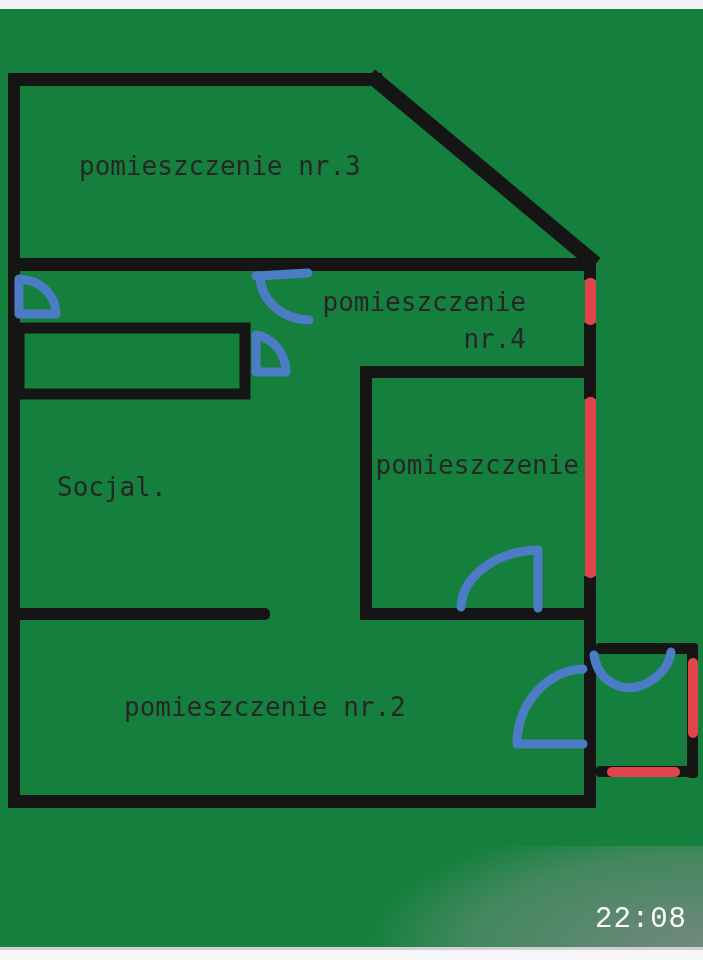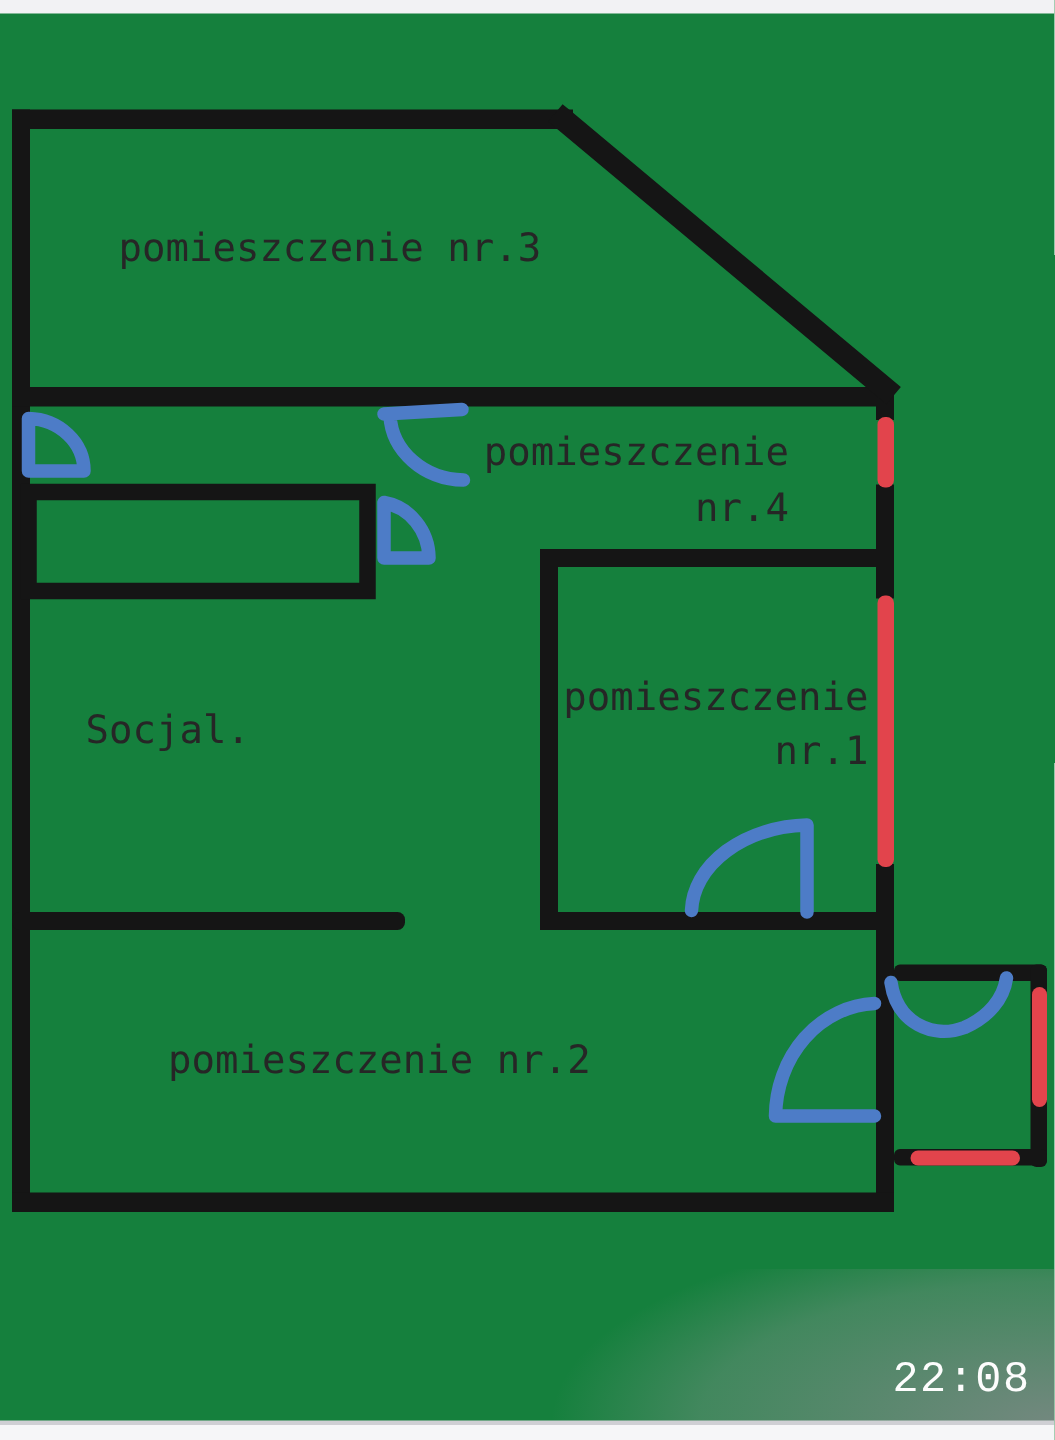--- a/index.html
+++ b/index.html
@@ -94,22 +94,21 @@
 
   <div class="room-label" style="left:79px;top:149px;">pomieszczenie nr.3</div>
 
   <div class="room-label centered" style="left:322px;top:285px;width:204px;">pomieszczenie</div>
   <div class="room-label centered" style="left:322px;top:322px;width:204px;">nr.4</div>
 
 
   <div class="room-label" style="left:37px;top:470px;margin-left:20px;">Socjal.</div>
 
   <div class="room-label centered" style="left:375px;top:448px;width:204px;">pomieszczenie</div>
-  <div class="room-label centered" style="left:375px;top:484px;width:204px;">nr.1</div>
 
-  <div class="room-label" style="left:112px;top:690px;">pomieszczenie nr.2</div>
+  <div class="room-label" style="left:124px;top:690px;">pomieszczenie nr.2</div>
 
   <div class="bottom-gradient"></div>
   <div class="status-time">22:08</div>
   <div class="bottom-divider"></div>
   <div class="bottom-strip"></div>
 
 </div>
 
 </body></html>

